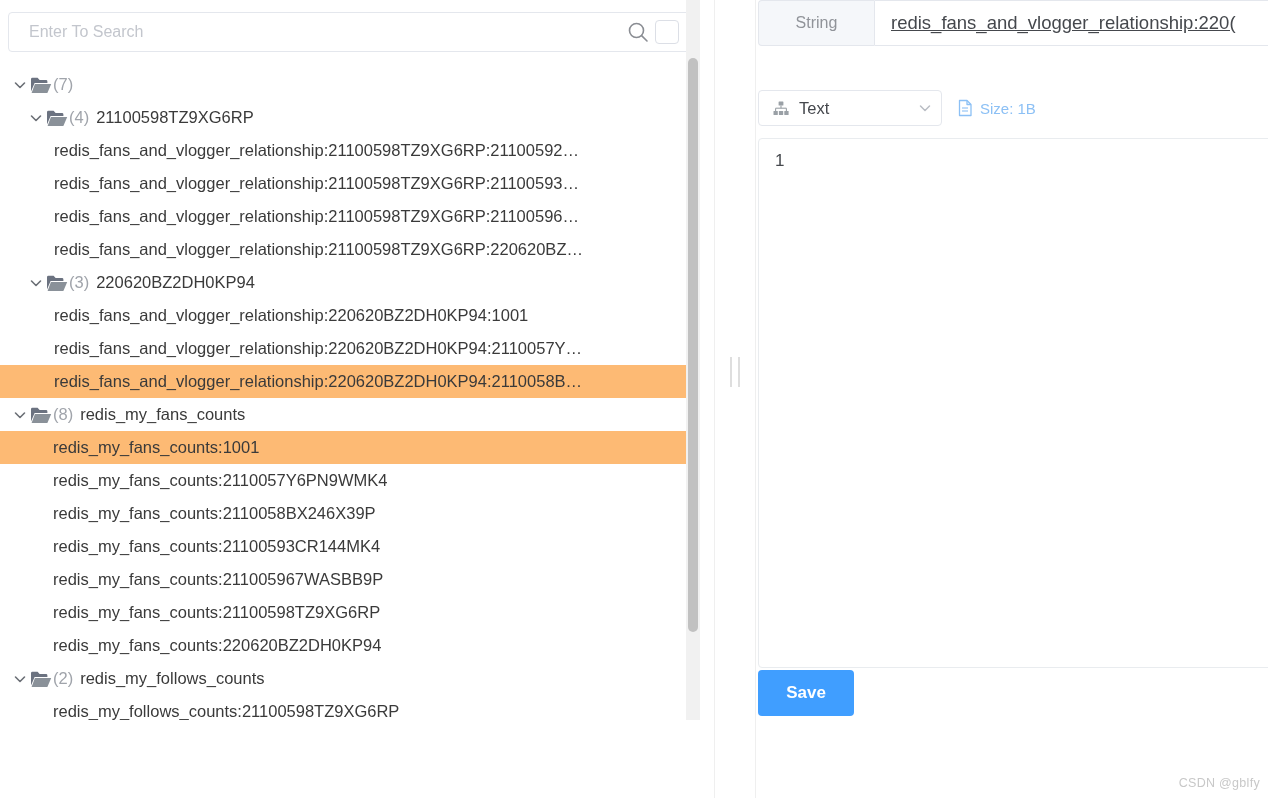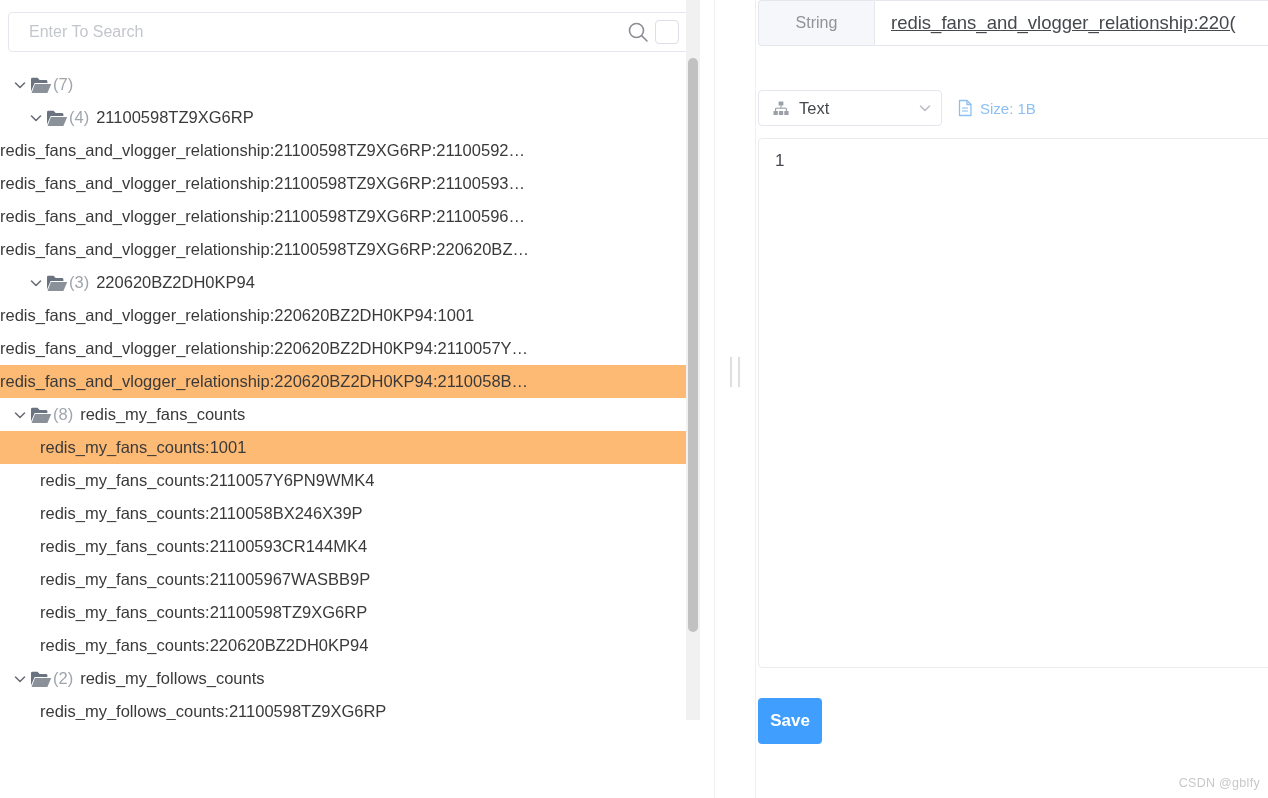--- a/index.html
+++ b/index.html
@@ -95,22 +95,22 @@
     font-size: 16.5px;
     margin-right: 7px;
   }
   .node .lbl {
     overflow: hidden;
     text-overflow: ellipsis;
     white-space: nowrap;
   }
   .node.lvl1 { padding-left: 12px; }
   .node.lvl2 { padding-left: 28px; }
-  .node.leaf2 { padding-left: 40px; }
-  .node.leaf3 { }
+  .node.leaf2 { padding-left: 53px; }
+  .node.leaf3 { padding-left: 54px; }
   .node.leaf2 .lbl, .node.leaf3 .lbl { max-width: 645px; }
 
   
   .lscroll-track {
     position: absolute;
     right: 0; top: 0;
     width: 14px; height: 798px;
     background: #f1f1f1;
   }
   .lscroll-thumb {
@@ -235,22 +235,22 @@
   .value-text {
     font-family: "Liberation Sans", sans-serif;
     font-size: 17px;
     color: #45484d;
     white-space: pre-wrap;
     outline: none;
   }
 
   .save-btn {
     position: absolute;
-    left: 2px; top: 698px;
-    width: 64px; height: 46px;
+    left: 2px; top: 670px;
+    width: 96px; height: 46px;
     background: #409eff;
     border: none;
     border-radius: 4px;
     color: #ffffff;
     font-family: "Liberation Sans", sans-serif;
     font-size: 17px;
     font-weight: bold;
     cursor: pointer;
   }
 

